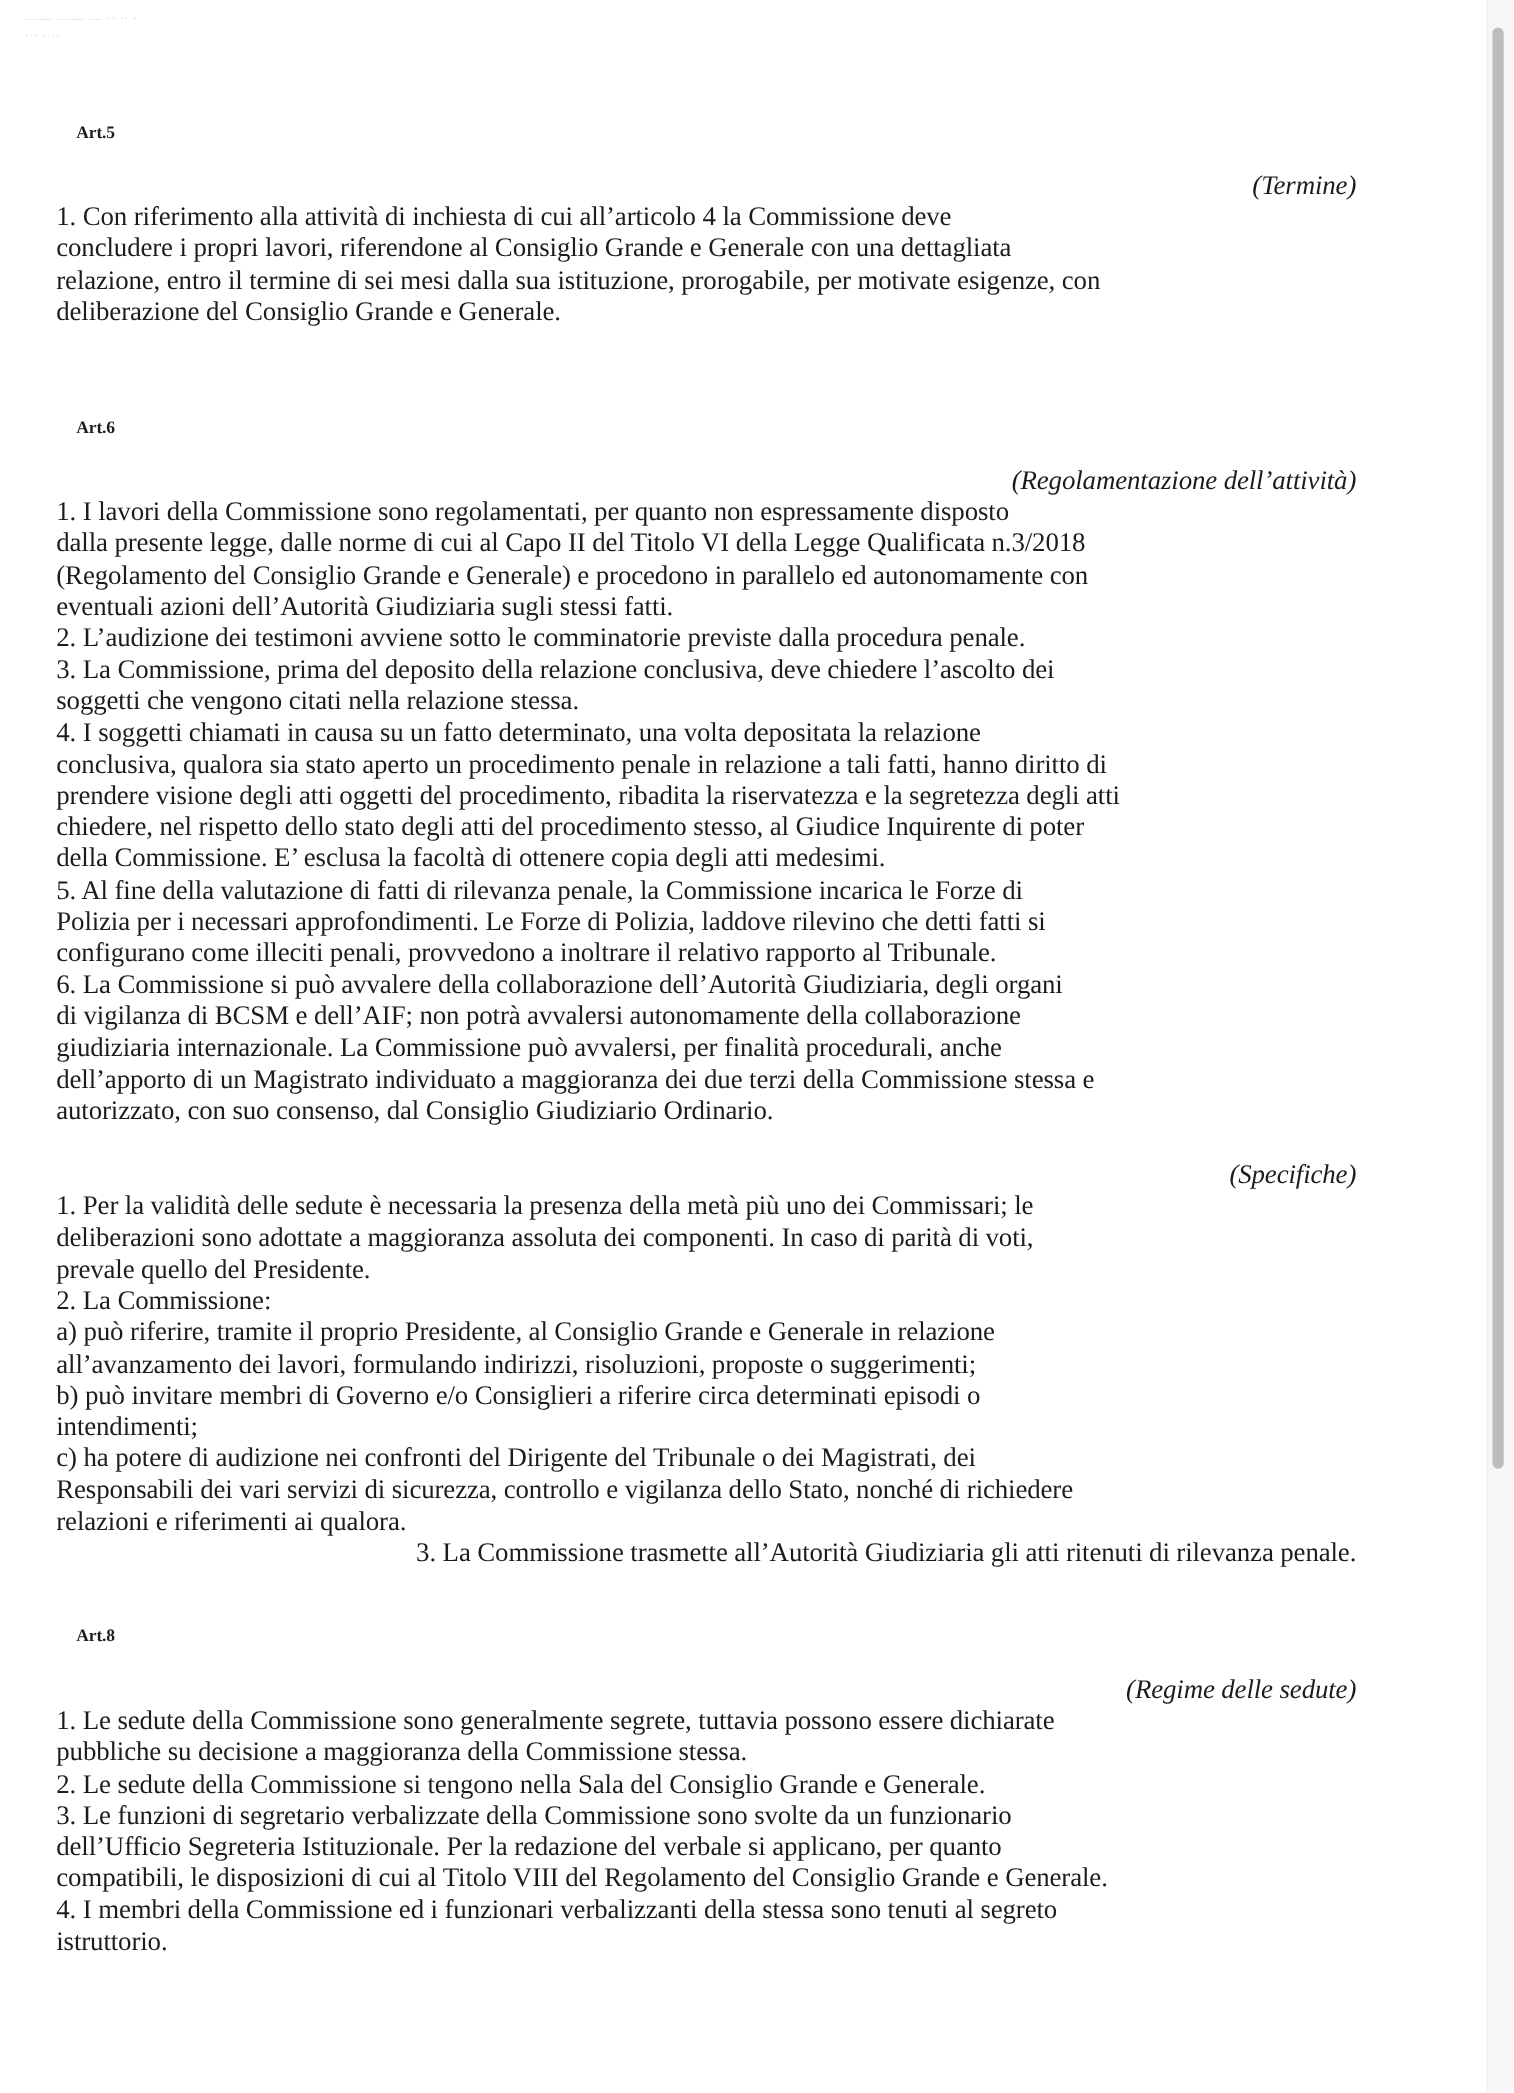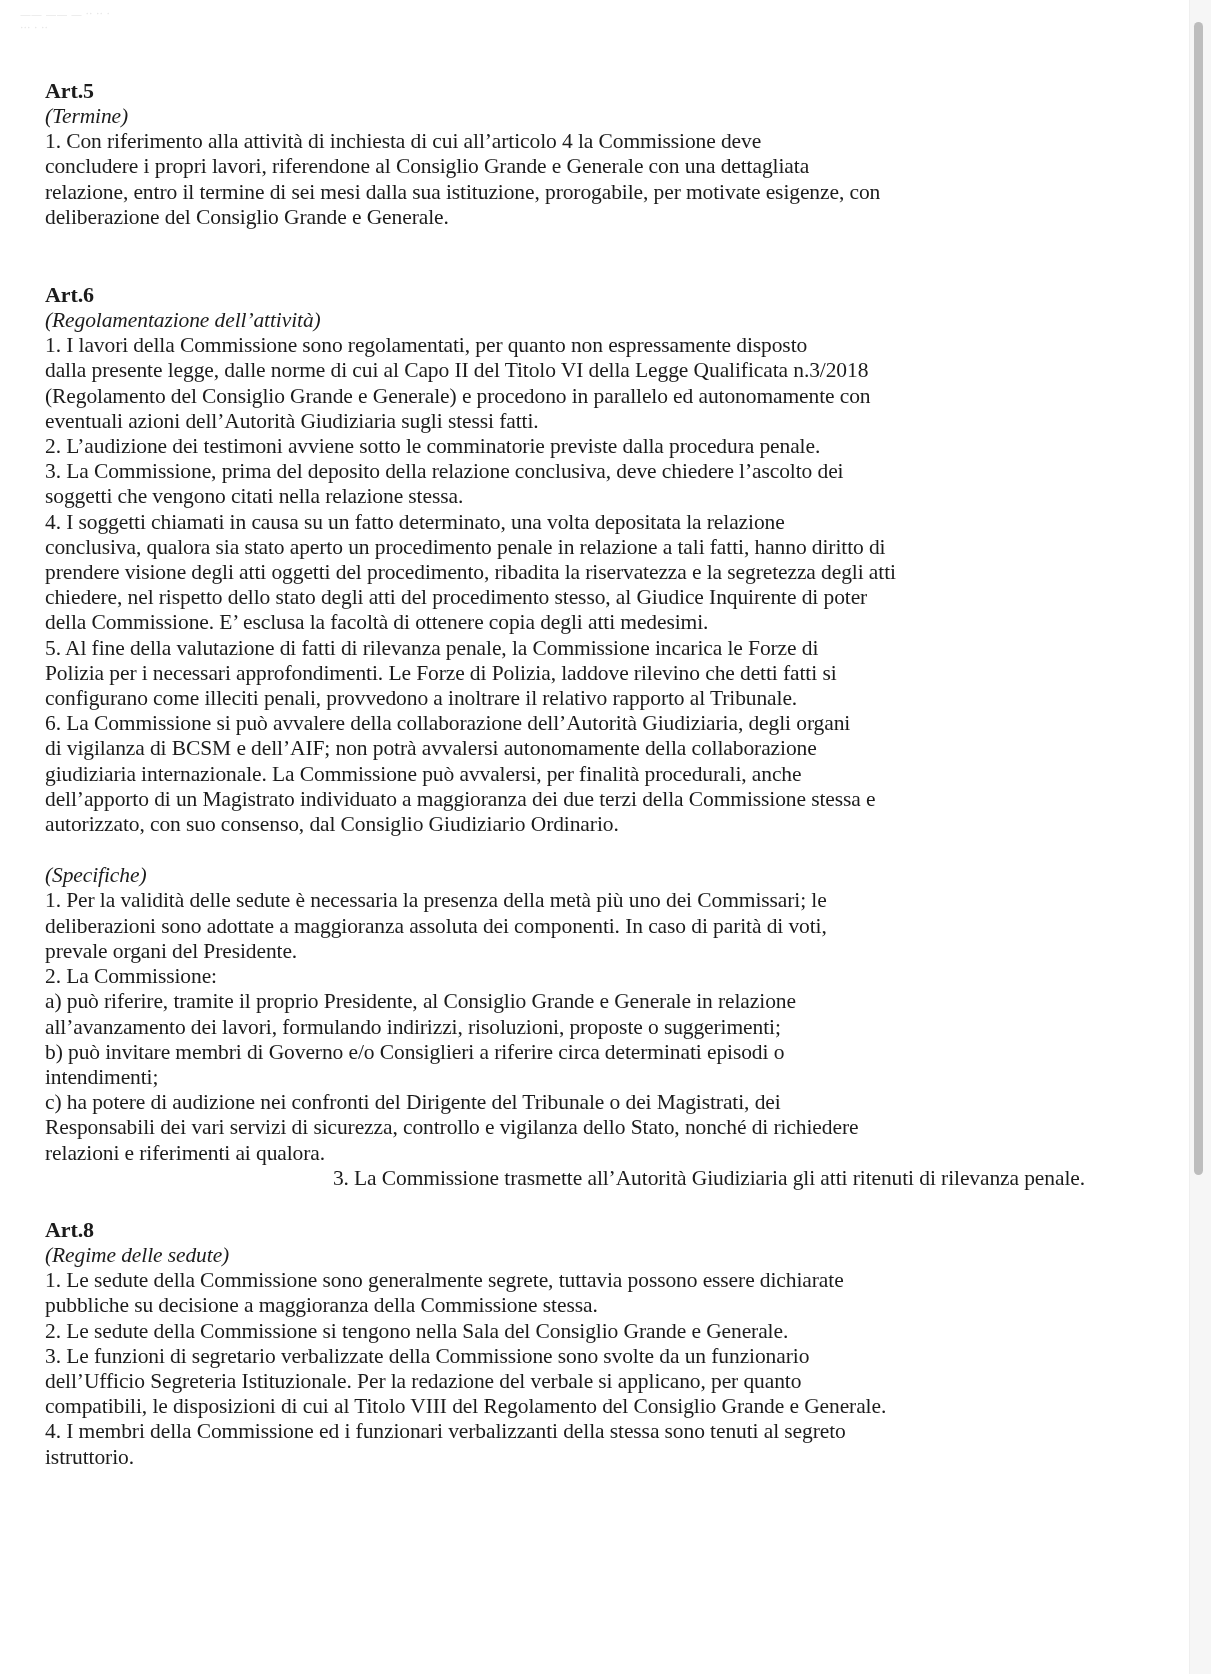--- a/index.html
+++ b/index.html
@@ -34,27 +34,28 @@
     top: 78px;
     width: 1040px;
     font-family: "Liberation Serif", "DejaVu Serif", serif;
     font-size: 21.5px;
     line-height: 25.2px;
     letter-spacing: -0.1px;
   }
   .article { margin: 0; }
   .art-title {
     font-weight: bold;
-    font-size: 22px;
+    font-size: 14px;
     line-height: 26px;
-    margin: 0;
+    margin: 16px;
   }
   .art-subtitle {
     font-style: italic;
     margin: 0;
+    text-align: right;
   }
   .para { margin: 0; }
   .para.indent { padding-left: 38px; text-align: right; }
   .gap-large { height: 52px; }
   .gap-medium { height: 26px; }
   .gap-small { height: 26px; }
 
   .scroll-track {
     position: absolute;
     right: 0; top: 0;
@@ -134,21 +135,21 @@
       </div>
     </section>
 
     <div class="gap-medium"></div>
 
     <section class="article">
       <p class="art-subtitle">(Specifiche)</p>
       <div class="para">
         <div>1. Per la validità delle sedute è necessaria la presenza della metà più uno dei Commissari; le</div>
         <div>deliberazioni sono adottate a maggioranza assoluta dei componenti. In caso di parità di voti,</div>
-        <div>prevale organi del Presidente.</div>
+        <div>prevale quello del Presidente.</div>
       </div>
       <div class="para">
         <div>2. La Commissione:</div>
       </div>
       <div class="para">
         <div>a) può riferire, tramite il proprio Presidente, al Consiglio Grande e Generale in relazione</div>
         <div>all’avanzamento dei lavori, formulando indirizzi, risoluzioni, proposte o suggerimenti;</div>
       </div>
       <div class="para">
         <div>b) può invitare membri di Governo e/o Consiglieri a riferire circa determinati episodi o</div>

